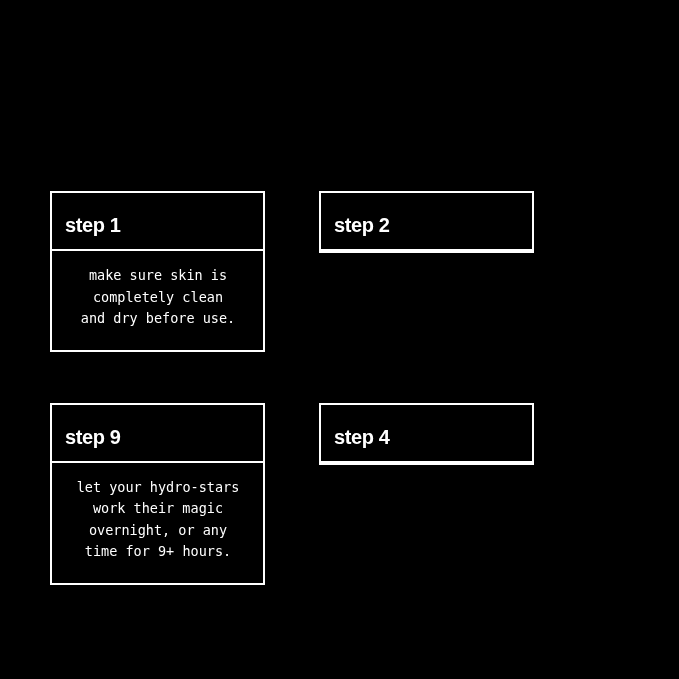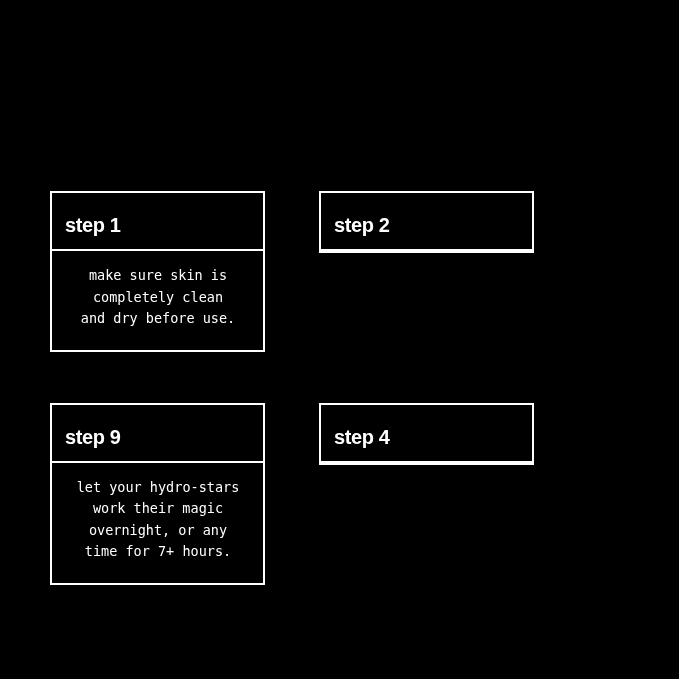--- a/index.html
+++ b/index.html
@@ -99,21 +99,21 @@
     </div>
 
     <div class="step-card">
       <div class="step-card-header">
         <div class="step-card-title">step 9</div>
       </div>
       <div class="step-card-body">
         <div class="step-card-text">let your hydro-stars
 work their magic
 overnight, or any
-time for 7+ hours.</div>
+time for 9+ hours.</div>
       </div>
     </div>
 
     <div class="step-card">
       <div class="step-card-header">
         <div class="step-card-title">step 4</div>
       </div>
     </div>
 
   </div>

